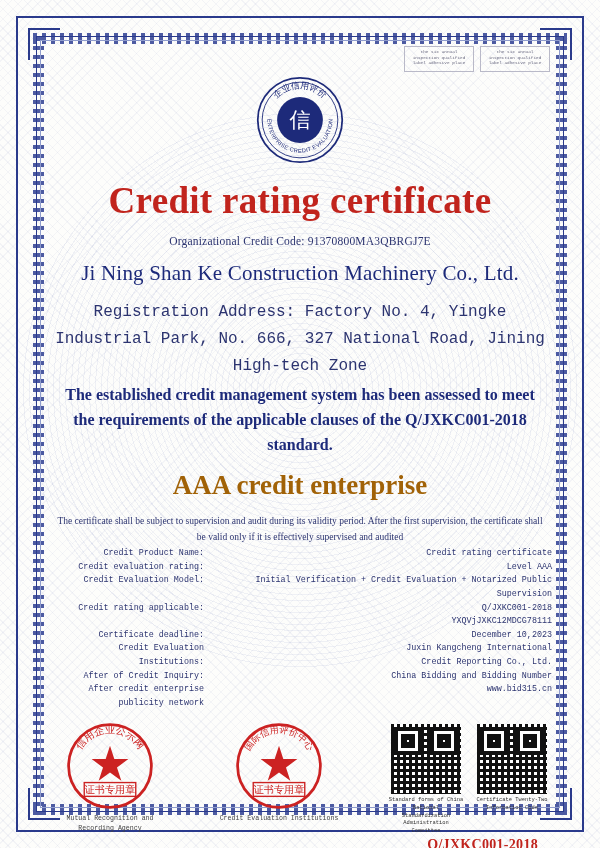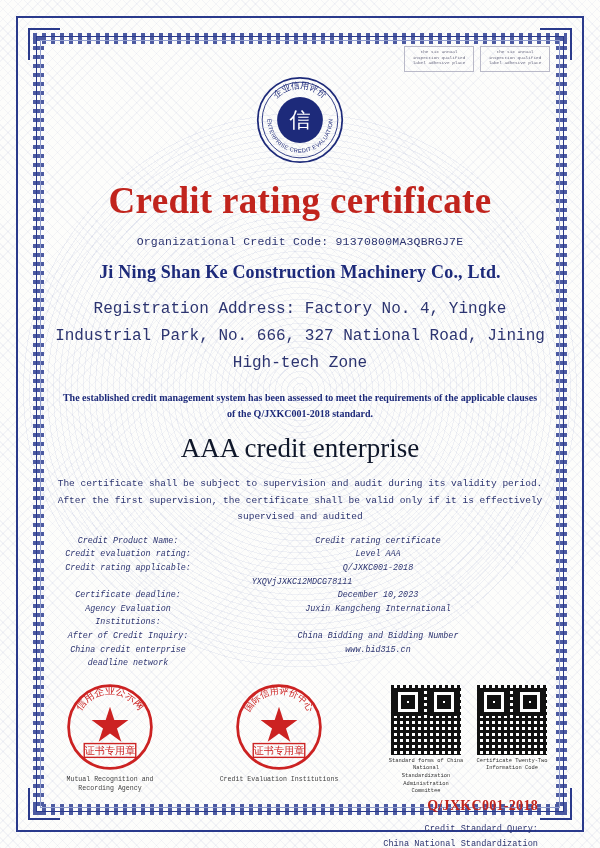--- a/index.html
+++ b/index.html
@@ -103,71 +103,70 @@
     line-height: 1.05;
     font-weight: bold;
     color: #c1241d;
     letter-spacing: .3px;
     font-family: "Liberation Serif", serif;
   }
   .org-code {
     margin-top: 14px;
     font-size: 11.5px;
     color: #2c3470;
-    font-family: Liberation Mono, monospace;
+    font-family: Liberation Serif, serif;
     letter-spacing: .2px;
   }
   .company {
     margin-top: 14px;
-    font-size: 18px;
-    font-weight: bold;
+    font-size: 21px;
+    font-weight: normal;
     color: #1d2a7a;
     letter-spacing: .2px;
   }
   .address {
     margin-top: 13px;
     font-size: 16px;
     color: #2c3470;
     line-height: 1.7;
     font-family: "Liberation Mono", monospace;
     padding: 0 6px;
   }
   .statement {
-    margin-top: 13px;
-    font-size: 10px;
+    margin-top: 3px;
+    font-size: 16px;
     color: #1d2a7a;
     line-height: 1.55;
     font-weight: bold;
     padding: 0 14px;
     font-family: "Liberation Serif", serif;
   }
   .grade {
     margin-top: 12px;
     font-size: 27px;
-    font-weight: normal;
-    color: #0f172a;
+    font-weight: bold;
+    color: #a16207;
   }
   .validity {
     margin-top: 12px;
     font-size: 9.5px;
     color: #2c3470;
     line-height: 1.7;
-    font-family: Liberation Mono, monospace;
+    font-family: Liberation Serif, serif;
     padding: 0 6px;
   }
   
   .details {
-    margin-top: 10px;
-    text-align: center;
+    margin-top: 2px;
+    text-align: right;
     font-size: 8.4px;
     color: #2c3470;
     font-family: "Liberation Mono", monospace;
     line-height: 1.62;
     padding-left: 4px;
-    font-style: italic;
   }
   .details .row { display: flex; }
   .details .k { width: 152px; flex: none; }
   .details .v { flex: 1; }
   .details .v .sub { display: block; }
   
   .seals {
     margin-top: 10px;
     display: flex;
     align-items: flex-start;
@@ -307,42 +306,47 @@
     <div class="details">
       <div class="row">
         <div class="k">Credit Product Name:</div>
         <div class="v">Credit rating certificate</div>
       </div>
       <div class="row">
         <div class="k">Credit evaluation rating:</div>
         <div class="v">Level AAA</div>
       </div>
       <div class="row">
+        <div class="k">Credit Evaluation Model:</div>
+        <div class="v">Initial Verification + Credit Evaluation + Notarized Public Supervision</div>
+      </div>
+      <div class="row">
         <div class="k">Credit rating applicable:</div>
         <div class="v">Q/JXKC001-2018</div>
       </div>
       <div class="row">
         <div class="v">YXQVjJXKC12MDCG78111</div>
       </div>
       <div class="row">
         <div class="k">Certificate deadline:</div>
         <div class="v">December 10,2023</div>
       </div>
       <div class="row">
-        <div class="k">Agency Evaluation Institutions:</div>
+        <div class="k">Credit Evaluation Institutions:</div>
         <div class="v">
           <span>Juxin Kangcheng International</span>
+          <span class="sub">Credit Reporting Co., Ltd.</span>
         </div>
       </div>
       <div class="row">
         <div class="k">After of Credit Inquiry:</div>
         <div class="v">China Bidding and Bidding Number</div>
       </div>
       <div class="row">
-        <div class="k">China credit enterprise deadline network</div>
+        <div class="k">After credit enterprise publicity network</div>
         <div class="v">www.bid315.cn</div>
       </div>
     </div>
 
     <div class="seals">
 
       <div class="seal-block">
         <div class="seal">
           <svg viewBox="0 0 100 100" width="92" height="92" aria-hidden="true">
             <circle cx="50" cy="50" r="45" fill="none" stroke="#cc2222" stroke-width="3"></circle>

